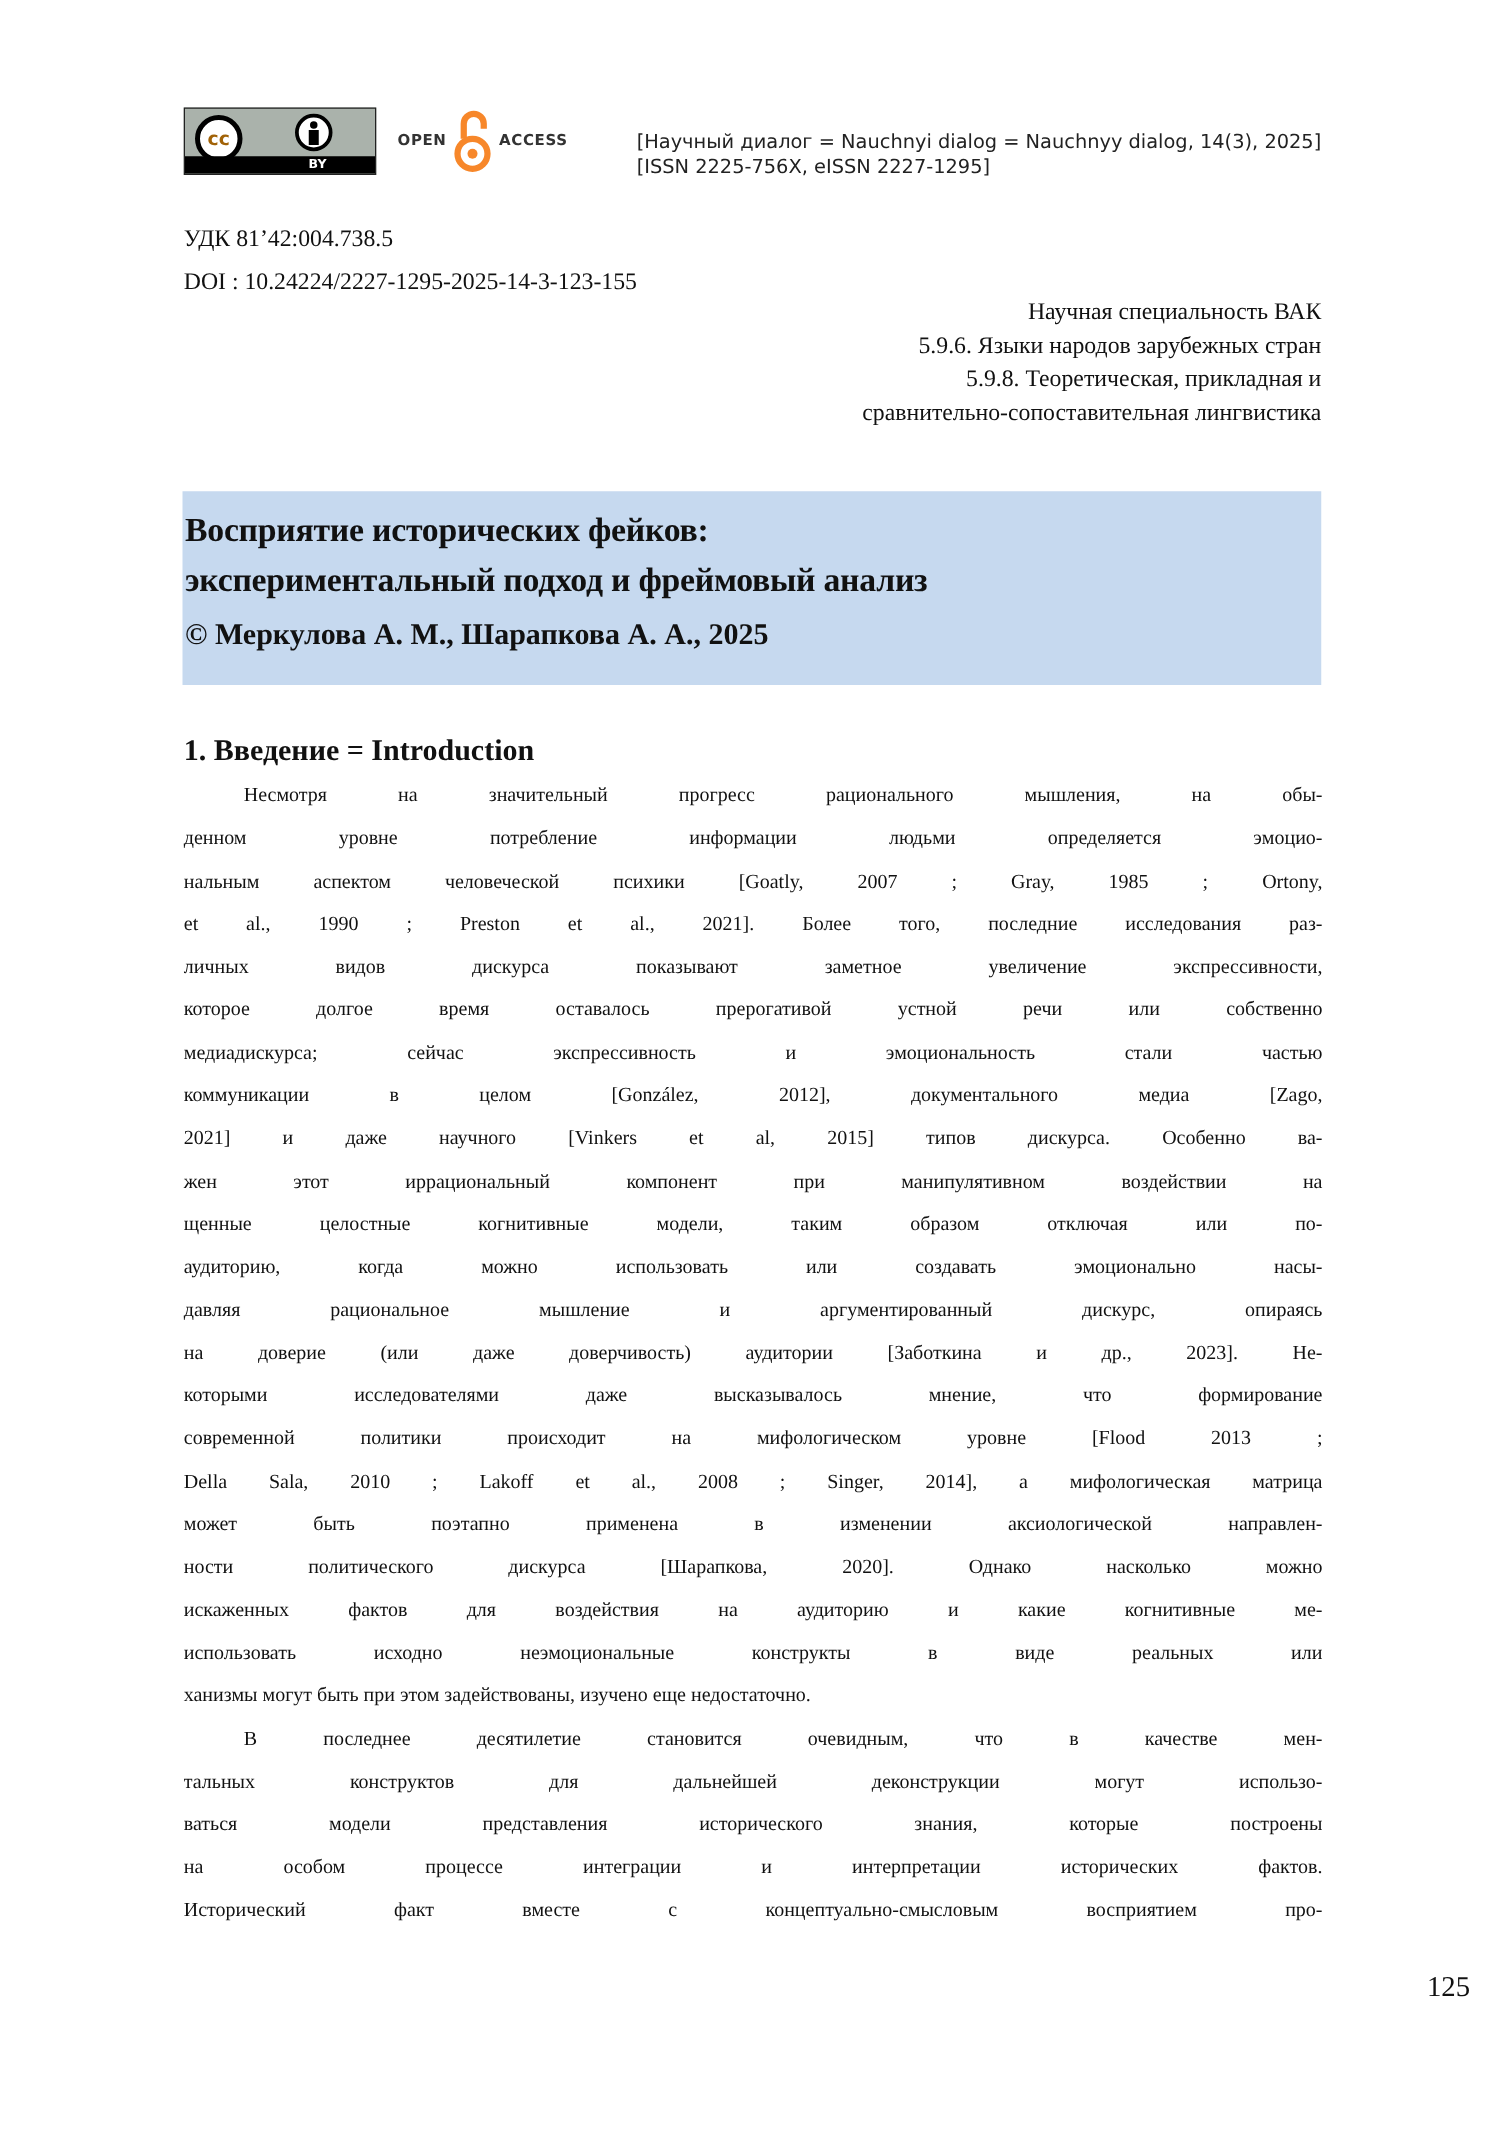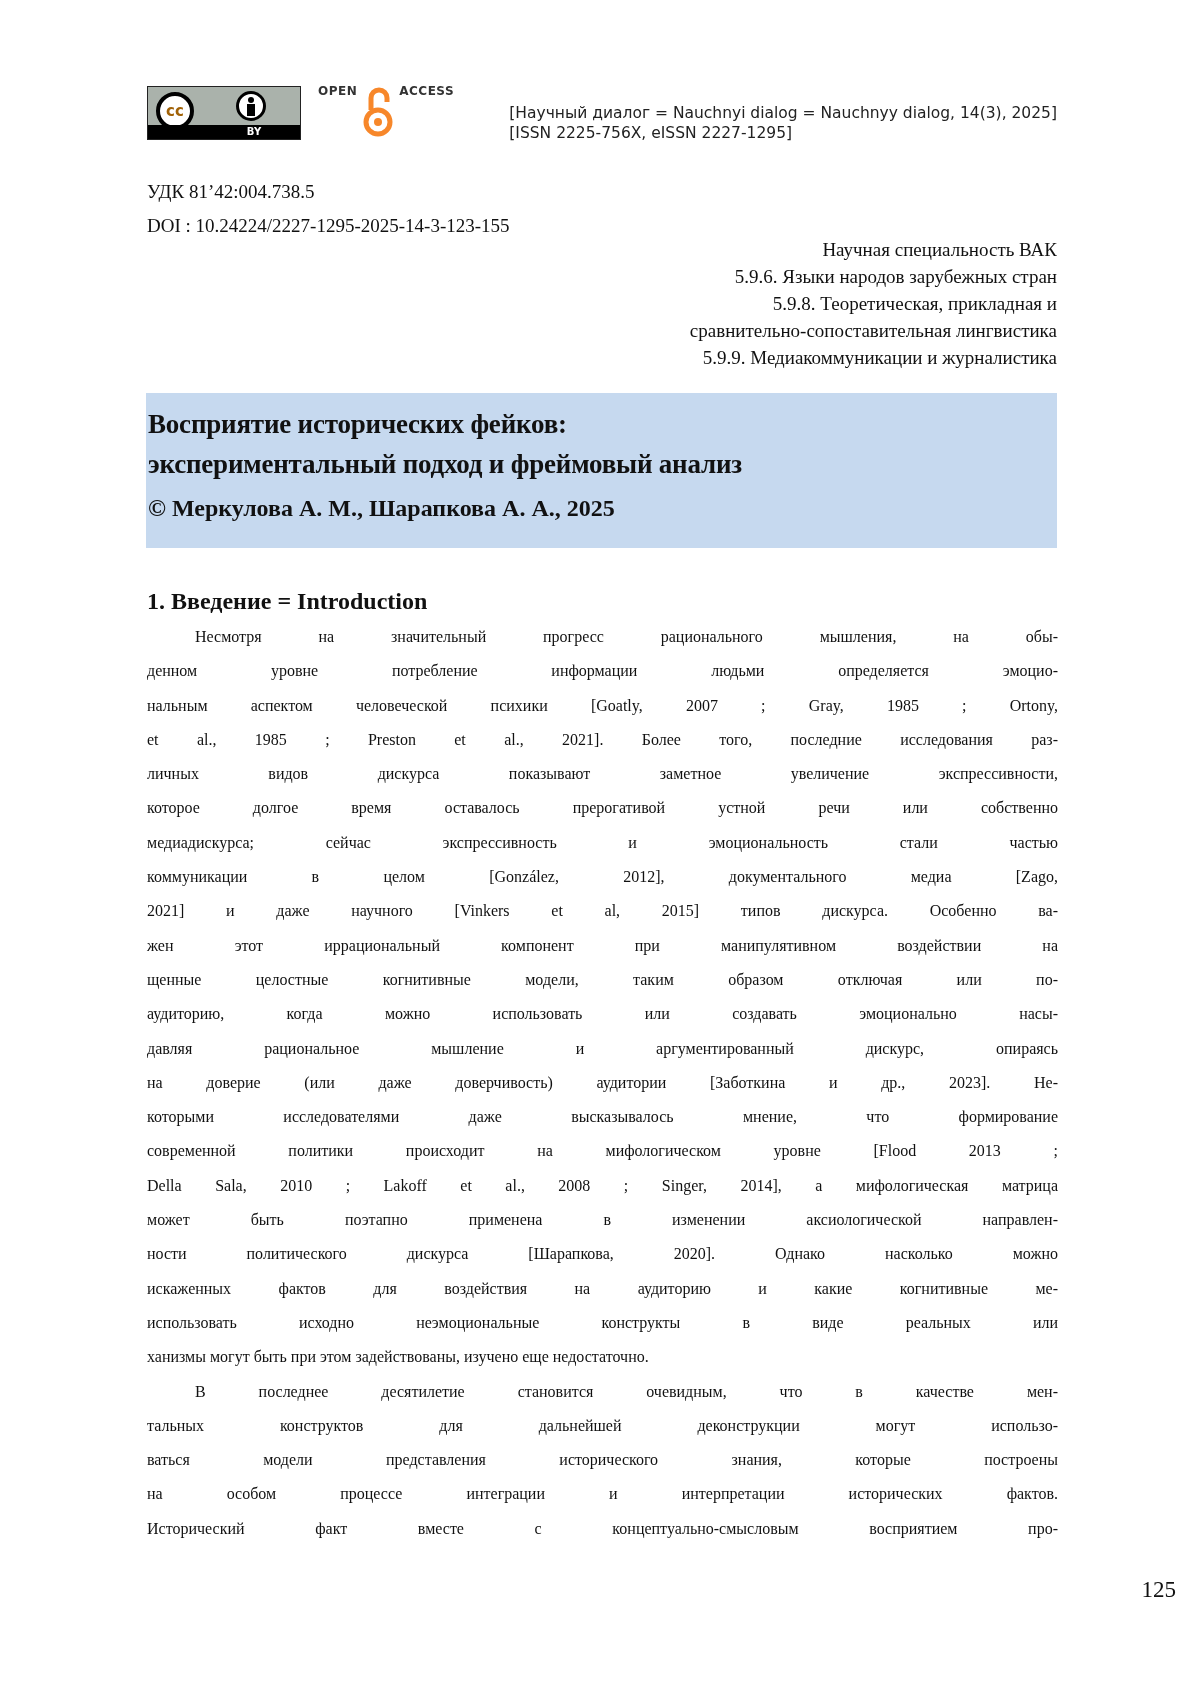--- a/index.html
+++ b/index.html
@@ -8,21 +8,21 @@
 
   
   .cc-badge { position: absolute; left: 147px; top: 86px; width: 154px; height: 54px; background: #aab2ab; border: 1px solid #222; box-sizing: border-box; overflow: hidden; }
   .cc-badge .bar { position: absolute; left: 0; bottom: 0; width: 100%; height: 14px; background: #000; }
   .cc-badge .by { position: absolute; left: 86px; bottom: 0; width: 40px; height: 14px; color: #fff; font: bold 10px "DejaVu Sans", sans-serif; text-align: center; line-height: 14px; }
   .cc-circle { position: absolute; left: 8px; top: 5px; width: 38px; height: 38px; border-radius: 50%; background: #fff; border: 4px solid #000; box-sizing: border-box; font: bold 15px "DejaVu Sans", sans-serif; text-align: center; line-height: 30px; color: #a16207; }
   .by-circle { position: absolute; left: 88px; top: 4px; width: 30px; height: 30px; border-radius: 50%; background: #fff; border: 3px solid #000; box-sizing: border-box; }
   .by-circle .head { position: absolute; left: 9px; top: 3px; width: 6px; height: 6px; border-radius: 50%; background: #000; }
   .by-circle .body { position: absolute; left: 8px; top: 10px; width: 8px; height: 12px; background: #000; }
 
-  .oa { position: absolute; left: 318px; top: 84px; height: 56px; display: flex; }
+  .oa { position: absolute; left: 318px; top: 84px; height: 56px; display: flex; align-items: center; }
   .oa-text { font: bold 12px "DejaVu Sans", sans-serif; color: #333; letter-spacing: 0.5px; }
   .oa-icon { width: 34px; height: 54px; margin: 0 4px; }
 
   .journal { position: absolute; right: 143px; top: 103px; font: 15.5px "DejaVu Sans", sans-serif; color: #222; line-height: 20px; }
 
   .udk { position: absolute; left: 147px; top: 175px; font-size: 19px; line-height: 34px; }
 
   .specialty { position: absolute; right: 143px; top: 236px; text-align: right; font-size: 19px; line-height: 27px; }
 
   .title-box { position: absolute; left: 146px; top: 393px; width: 911px; height: 155px; background: #c6d9ef; box-sizing: border-box; padding: 11px 0 0 2px; }
@@ -71,36 +71,35 @@
   <div class="udk">
     <div>УДК 81’42:004.738.5</div>
     <div>DOI : 10.24224/2227-1295-2025-14-3-123-155</div>
   </div>
 
   <div class="specialty">
     <div>Научная специальность ВАК</div>
     <div>5.9.6. Языки народов зарубежных стран</div>
     <div>5.9.8. Теоретическая, прикладная и</div>
     <div>сравнительно-сопоставительная лингвистика</div>
-    <div>5.9.9. Медиакоммуникации и журналистика</div>
   </div>
 
   <div class="title-box">
     <div class="title-line">Восприятие исторических фейков:</div>
     <div class="title-line">экспериментальный подход и фреймовый анализ</div>
     <div class="authors">© Меркулова А. М., Шарапкова А. А., 2025</div>
   </div>
 
   <div class="section-heading">1. Введение = Introduction</div>
 
   <div class="body-text">
     <span class="line indent">Несмотря на значительный прогресс рационального мышления, на обы-</span>
     <span class="line">денном уровне потребление информации людьми определяется эмоцио-</span>
     <span class="line">нальным аспектом человеческой психики [Goatly, 2007 ; Gray, 1985 ; Ortony,</span>
-    <span class="line">et al., 1985 ; Preston et al., 2021]. Более того, последние исследования раз-</span>
+    <span class="line">et al., 1990 ; Preston et al., 2021]. Более того, последние исследования раз-</span>
     <span class="line">личных видов дискурса показывают заметное увеличение экспрессивности,</span>
     <span class="line">которое долгое время оставалось прерогативой устной речи или собственно</span>
     <span class="line">медиадискурса; сейчас экспрессивность и эмоциональность стали частью</span>
     <span class="line">коммуникации в целом [González, 2012], документального медиа [Zago,</span>
     <span class="line">2021] и даже научного [Vinkers et al, 2015] типов дискурса. Особенно ва-</span>
     <span class="line">жен этот иррациональный компонент при манипулятивном воздействии на</span>
     <span class="line">щенные целостные когнитивные модели, таким образом отключая или по-</span>
     <span class="line">аудиторию, когда можно использовать или создавать эмоционально насы-</span>
     <span class="line">давляя рациональное мышление и аргументированный дискурс, опираясь</span>
     <span class="line">на доверие (или даже доверчивость) аудитории [Заботкина и др., 2023]. Не-</span>

